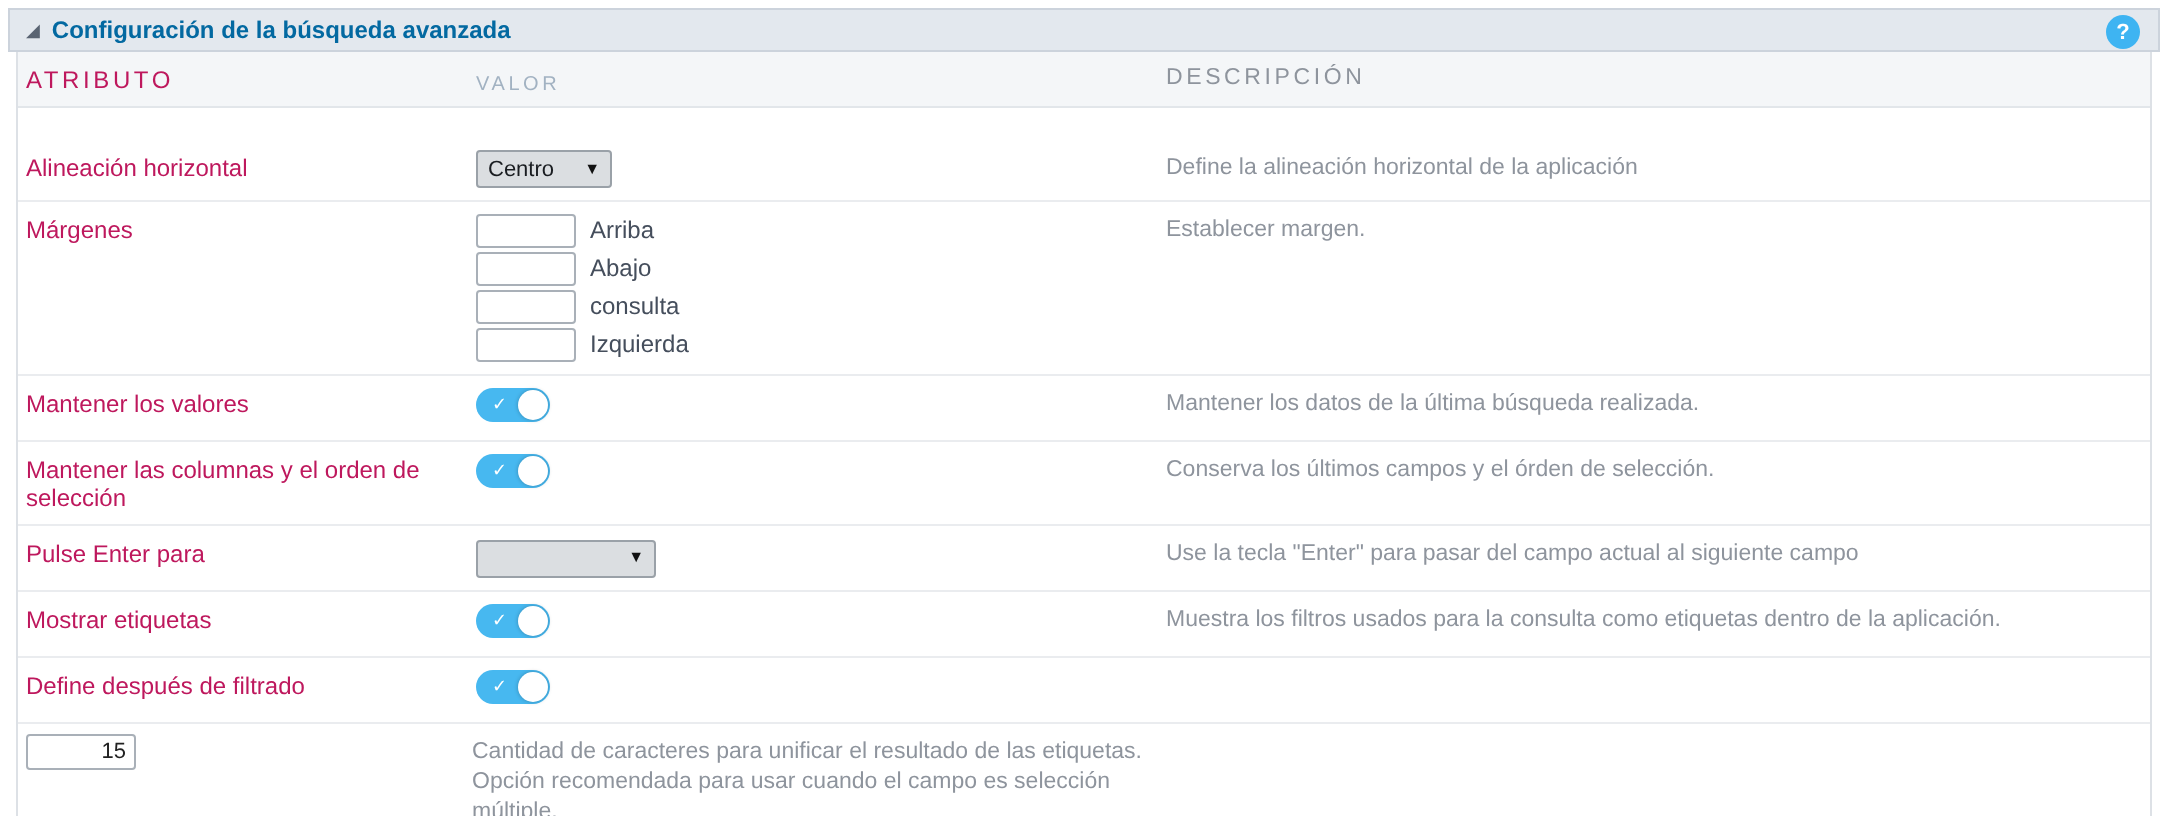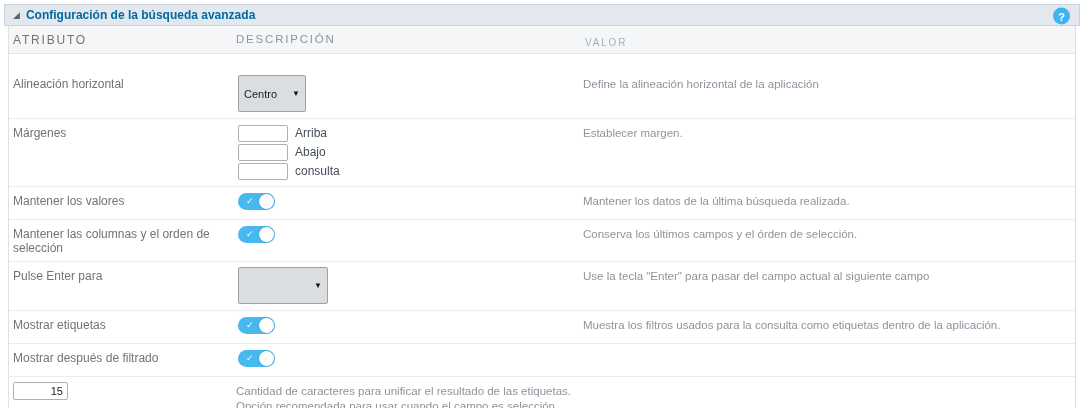--- a/index.html
+++ b/index.html
@@ -52,21 +52,21 @@
   }
   .trow {
     border-bottom:1px solid #eaecef;
     align-items:start;
     min-height:28px;
     background:#fff;
   }
   .r0 { min-height:30px;margin-top:16px; }
   .r8, .r9 { min-height:36px; }
   .cell { padding:7px 6px 6px 4px; }
-  .cell.attr { color:#737373; font-size:12px; line-height:14px; }
+  .cell.attr { color:#be185d; font-size:12px; line-height:14px; }
   .cell.val  { padding-top:5px; }
   .cell.desc { color:#8e949d; font-size:11.5px; line-height:15px; padding-left:2px; padding-right:10px; }
 
   
   .toggle {
     position:relative; display:inline-block;
     width:37px; height:17px; border-radius:9px;
     background:var(--accent,#47b8f0);
     cursor:pointer; margin-top:1px;
   }
@@ -76,21 +76,21 @@
   }
   .tknob {
     position:absolute; right:1px; top:1px;
     width:15px; height:15px; border-radius:50%;
     background:#fff; box-shadow:0 0 2px rgba(0,0,0,.25);
   }
 
   
   .scselect {
     display:inline-flex; align-items:center; justify-content:space-between;
-    min-width:68px; height:37px;
+    min-width:68px; height:19px;
     background:#dbdee1; border:1px solid #9aa1a8; border-radius:2px;
     padding:0 5px; gap:10px;
     font-size:11px; color:#1a1d21;
     cursor:pointer;
   }
   .scselect.empty { min-width:90px; }
   .selarrow { font-size:8px; color:#111; line-height:1; }
 
   
   input.mini {
@@ -112,22 +112,22 @@
 <div class="panel">
   <div class="titlebar">
     <span class="collapse-icon">◢</span>
     <span class="panel-title">Configuración de la búsqueda avanzada</span>
     <span class="help-badge">?</span>
   </div>
 
   <div class="cfg-table">
     <div class="row thead">
       <div class="cell attr">ATRIBUTO</div>
+      <div class="cell val">VALOR</div>
       <div class="cell desc">DESCRIPCIÓN</div>
-      <div class="cell val">VALOR</div>
     </div>
     <div id="rows">
         <div class="row trow r0">
           <div class="cell attr">Alineación horizontal</div>
           <div class="cell val"><div class="scselect">
               <span class="seltext">Centro</span>
               <span class="selarrow">▼</span>
             </div></div>
           <div class="cell desc">Define la alineación horizontal de la aplicación</div>
         </div>
@@ -139,20 +139,24 @@
                 <input class="mini" style="">
                 <span class="mlabel">Arriba</span>
               </div>
               <div class="mrow">
                 <input class="mini" style="">
                 <span class="mlabel">Abajo</span>
               </div>
               <div class="mrow">
                 <input class="mini" style="">
                 <span class="mlabel">consulta</span>
+              </div>
+              <div class="mrow">
+                <input class="mini" style="">
+                <span class="mlabel">Izquierda</span>
               </div>
             </div>
           </div>
           <div class="cell desc">Establecer margen.</div>
         </div>
         <div class="row trow r2">
           <div class="cell attr">Mantener los valores</div>
           <div class="cell val"><div class="toggle"><span class="tcheck">✓</span><span class="tknob"></span></div></div>
           <div class="cell desc">Mantener los datos de la última búsqueda realizada.</div>
         </div>
@@ -168,21 +172,21 @@
               <span class="selarrow">▼</span>
             </div></div>
           <div class="cell desc">Use la tecla "Enter" para pasar del campo actual al siguiente campo</div>
         </div>
         <div class="row trow r5">
           <div class="cell attr">Mostrar etiquetas</div>
           <div class="cell val"><div class="toggle"><span class="tcheck">✓</span><span class="tknob"></span></div></div>
           <div class="cell desc">Muestra los filtros usados para la consulta como etiquetas dentro de la aplicación.</div>
         </div>
         <div class="row trow r6">
-          <div class="cell attr">Mostrar después de filtrado</div>
+          <div class="cell attr">Define después de filtrado</div>
           <div class="cell val"><div class="toggle"><span class="tcheck">✓</span><span class="tknob"></span></div></div>
         </div>
         <div class="row trow r7">
           <div class="cell val"><input class="mini num" value="15" style=""></div>
           <div class="cell desc">Cantidad de caracteres para unificar el resultado de las etiquetas. Opción recomendada para usar cuando el campo es selección múltiple.</div>
         </div>
         <div class="row trow r8">
           <div class="cell attr">Vista de árbol en las etiquetas</div>
           <div class="cell val"><div class="toggle"><span class="tknob"></span></div></div>
           <div class="cell desc">Esta opción permite el uso de treeview en las etiquetas, y puede ocultar las etiquetas y mostrar una descripción completa como texto.</div>

